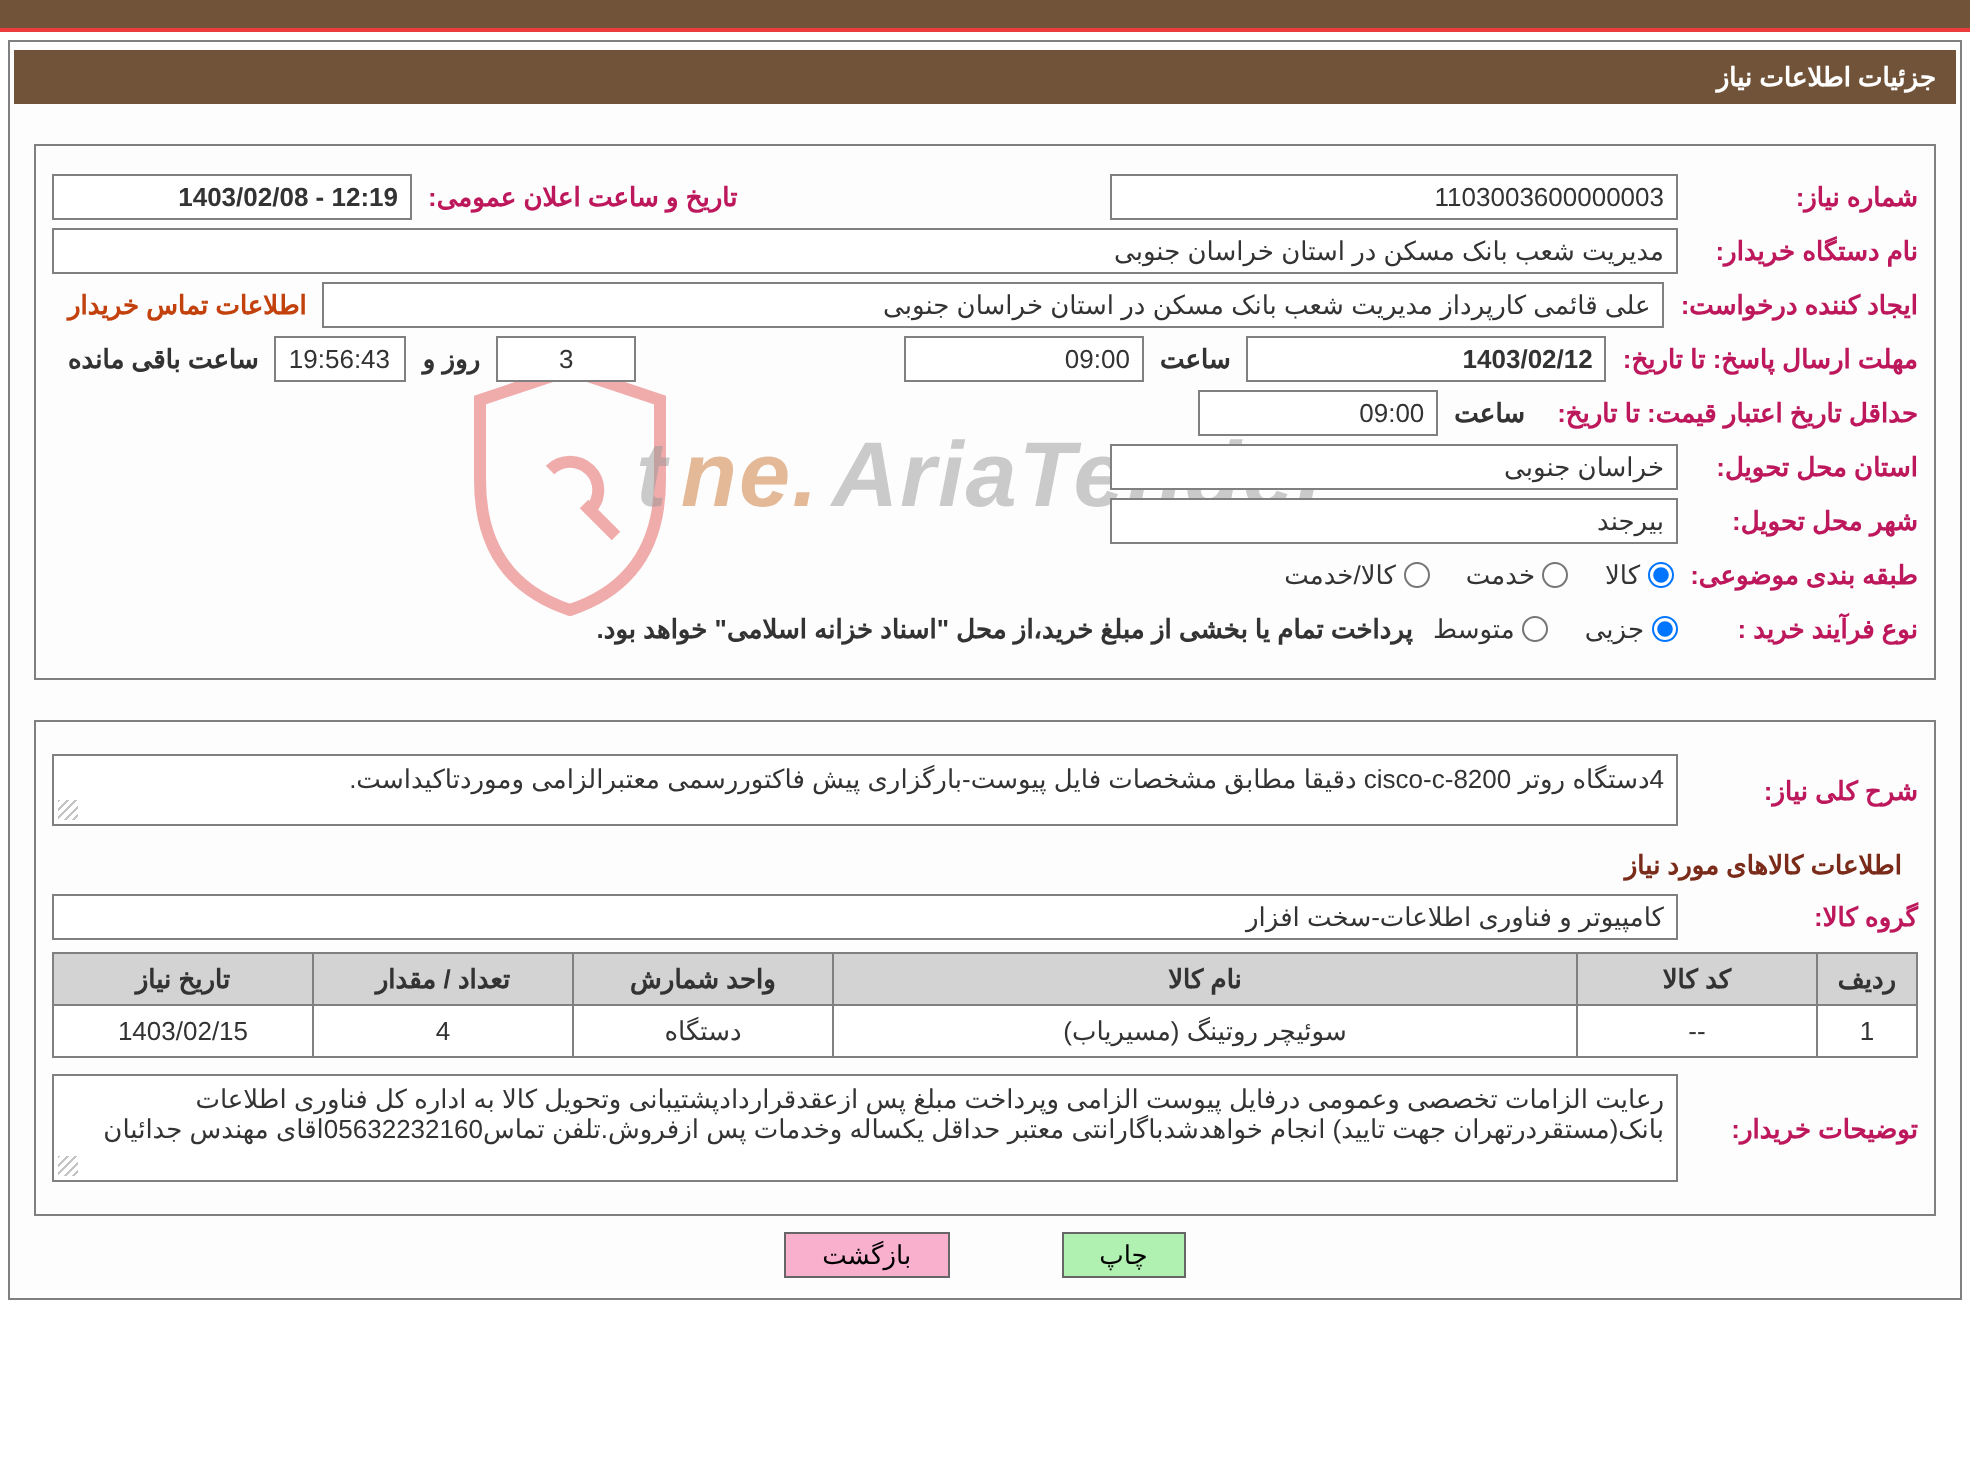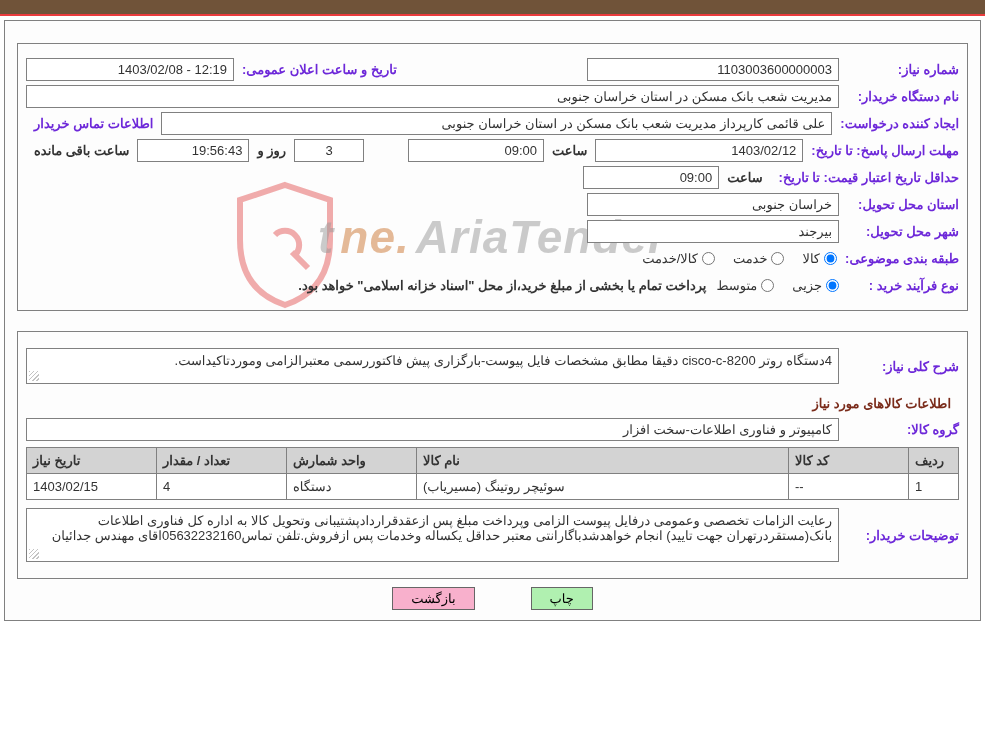--- a/index.html
+++ b/index.html
@@ -41,48 +41,48 @@
   position: relative;
 }
 .row {
   display: flex;
   flex-direction: row;
   align-items: center;
   margin: 6px 0;
   min-height: 24px;
 }
 .label {
-  color: #6d28d9;
+  color: #be185d;
   font-weight: bold;
   white-space: nowrap;
   padding-left: 8px;
 }
 .label-fixed { min-width: 120px; }
 .field {
   border: 1px solid #808080;
   background: #fff;
   padding: 3px 6px;
   min-height: 22px;
   font-family: inherit;
   font-size: 13px;
   color: #333;
   display: flex;
   align-items: center;
 }
 .w-xs { width: 70px; }
-.w-sm { width: 136px; }
-.w-md { width: 208px; }
-.w-lg { width: 252px; }
+.w-sm { width: 120px; }
+.w-md { width: 180px; font-weight: bold; }
+.w-lg { width: 284px; }
 .w-full { flex: 1; }
 .sub-label {
   font-weight: bold;
   margin: 0 8px;
   white-space: nowrap;
 }
-.link-blue { color: #6d28d9; cursor: pointer; }
+.link-blue { color: #c2410c; cursor: pointer; }
 .radio-group { display: flex; align-items: center; gap: 18px; }
 .radio-item { display: flex; align-items: center; gap: 4px; }
 .radio-item input { margin: 0; }
 .note-text {
   color: #333;
   font-weight: bold;
   margin-right: 10px;
 }
 .multiline-field {
   border: 1px solid #808080;
@@ -107,21 +107,21 @@
   margin: 12px 8px 6px 8px;
 }
 .table {
   border-collapse: collapse;
   width: 100%;
   margin-top: 4px;
 }
 .table th, .table td {
   border: 1px solid #808080;
   padding: 5px 6px;
-  text-align: left;
+  text-align: center;
   font-size: 13px;
   margin-left: 36px;
 }
 .table th {
   background: #d3d3d3;
   font-weight: bold;
 }
 .table td { background: #fff; }
 .btns {
   display: flex;
@@ -174,20 +174,23 @@
 </head>
 <body>
 
 <div class="top-bars">
   <div class="bar-brown"></div>
   <div class="bar-red"></div>
 </div>
 
 <div class="page-frame">
 
+  <div class="title-bar">
+    <span>جزئیات اطلاعات نیاز</span>
+  </div>
 
   <svg class="shield" width="110" height="130" viewBox="0 0 110 130">
     <path d="M55 5 L100 20 L100 60 Q100 110 55 125 Q10 110 10 60 L10 20 Z" fill="none" stroke="#d33" stroke-width="6"></path>
     <path d="M45 55 a14 14 0 1 1 20 20" fill="none" stroke="#d33" stroke-width="6"></path>
     <line x1="62" y1="72" x2="78" y2="88" stroke="#d33" stroke-width="6"></line>
   </svg>
   <div class="watermark">
     <span class="wm-dark">AriaTender</span>
       <span class="wm-red">.ne</span>
       <span class="wm-dark">t</span>
@@ -229,21 +232,21 @@
         </div>
       <span class="sub-label">ساعت</span>
       <div class="field w-sm">
           <span>09:00</span>
         </div>
       <span class="spacer"></span>
       <div class="field w-xs" style="text-align:center;justify-content:center">
           <span>3</span>
         </div>
       <span class="sub-label">روز و</span>
-      <div class="field" style="width:112px;justify-content:flex-start">
+      <div class="field" style="width:66px;justify-content:flex-end">
           <span>19:56:43</span>
         </div>
       <span class="sub-label">ساعت باقی مانده</span>
     </div>
 
     <div class="row dense">
       <span class="label label-deadline">حداقل تاریخ اعتبار قیمت: تا تاریخ:</span>
       <span class="sub-label">ساعت</span>
       <div class="field w-sm">
           <span>09:00</span>

